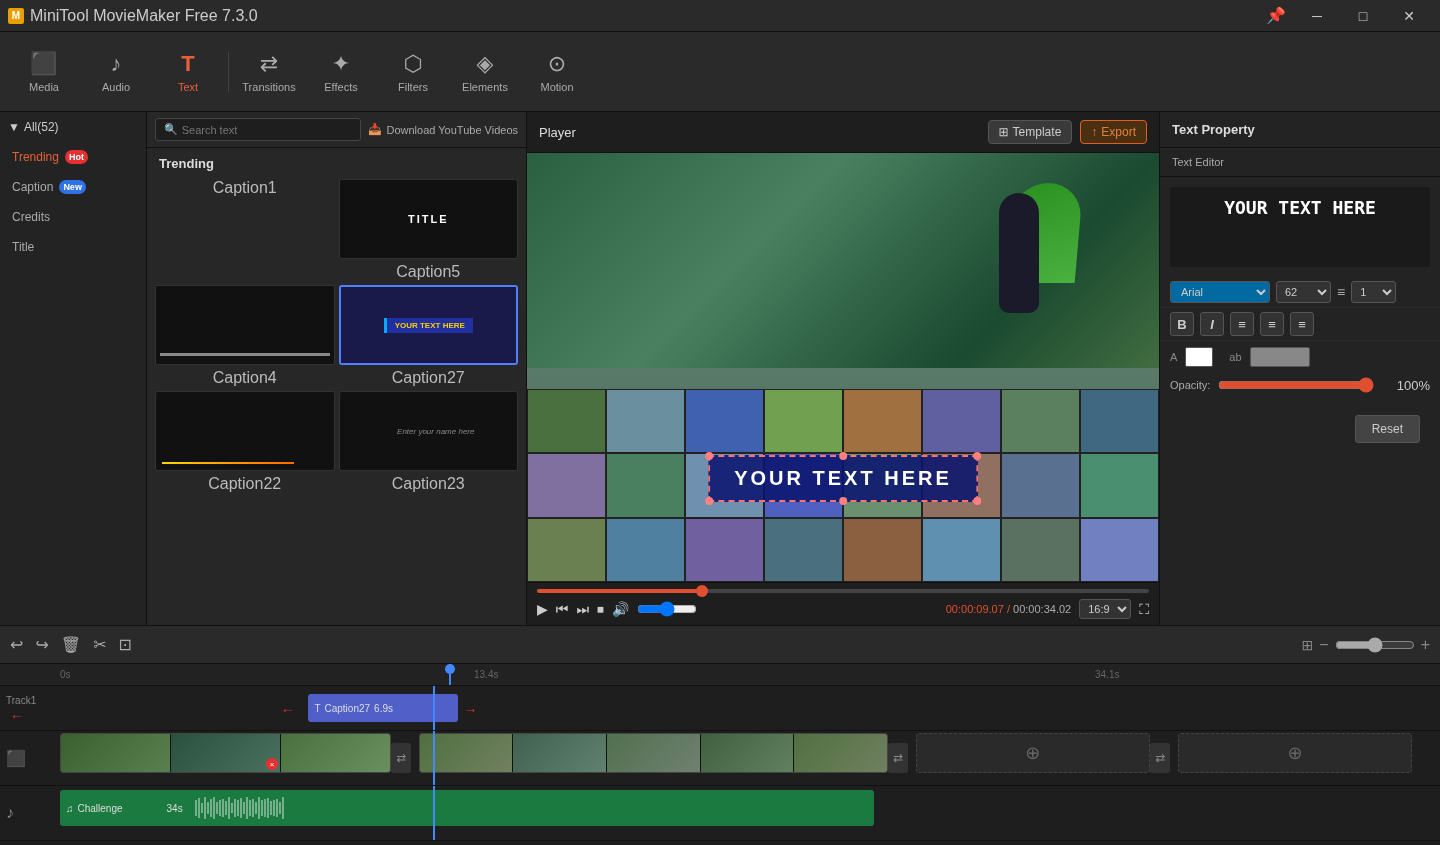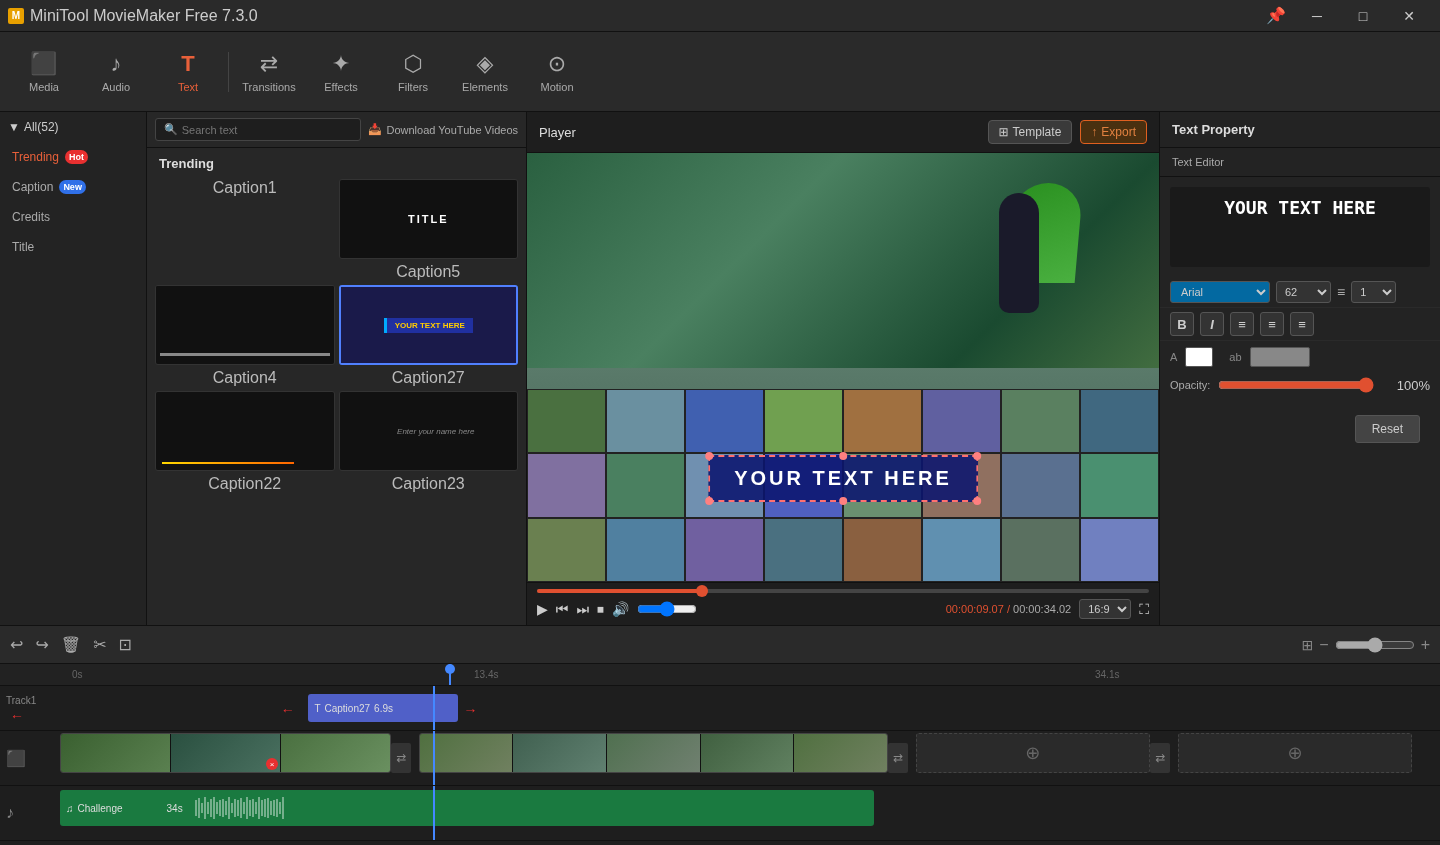--- a/index.html
+++ b/index.html
@@ -796,21 +796,21 @@
     <div class="zoom-controls">
       <span style="color:#888;font-size:14px;">⊞</span>
       <span style="color:#888;font-size:16px;">−</span>
       <input type="range" class="zoom-slider" value="50" style="">
       <span style="color:#888;font-size:16px;">+</span>
     </div>
   </div>
 
   <div id="timeline-ruler">
     <div style="position:absolute;left:60px;width:calc(100% - 60px);height:100%;display:flex;align-items:center;">
-      <span class="ruler-mark" style="left:12px;">0s</span>
+      <span class="ruler-mark" style="left:0;">0s</span>
       <span class="ruler-mark" style="left:30%;">13.4s</span>
       <span class="ruler-mark" style="left:75%;">34.1s</span>
     </div>
 
     <div style="position:absolute;left:calc(60px + 27%);top:0;width:2px;height:100%;background:#4488ff;">
       <div style="width:10px;height:10px;background:#4488ff;border-radius:50%;position:absolute;top:0;left:-4px;"></div>
     </div>
   </div>
 
   <div id="timeline-tracks" style="position:relative;">

